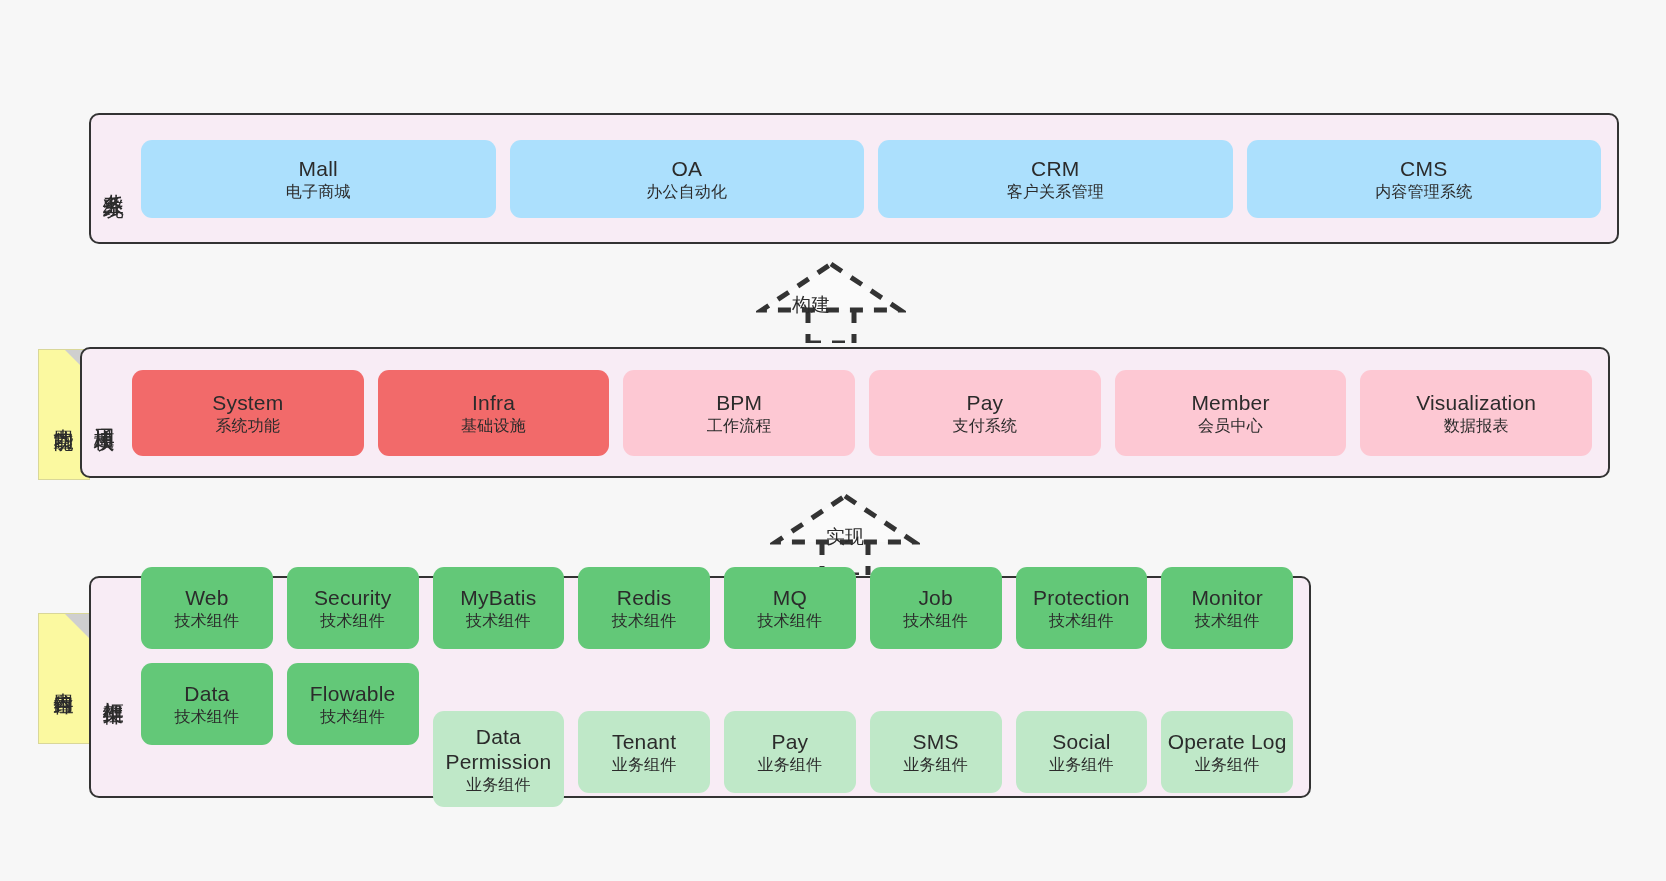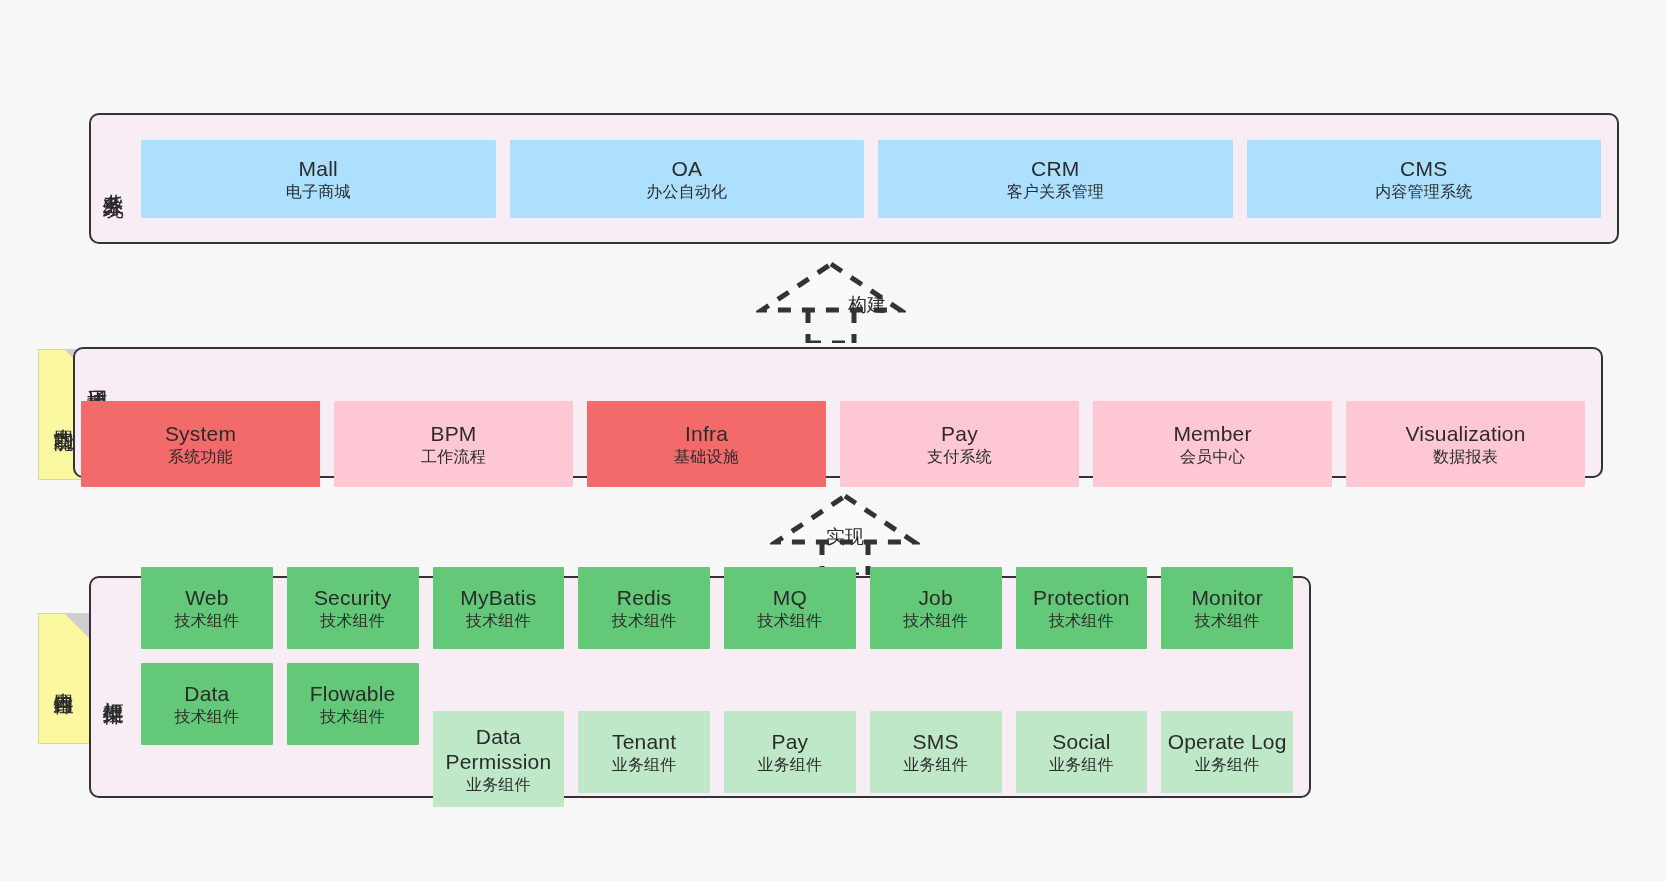--- a/index.html
+++ b/index.html
@@ -67,21 +67,21 @@
     display: flex;
     align-items: stretch;
     justify-content: space-between;
     gap: 14px;
     width: 100%;
   }
 
   
   .node {
     flex: 1 1 0;
-    border-radius: 1px;
+    border-radius: 11px;
     display: flex;
     flex-direction: column;
     align-items: center;
     justify-content: center;
     text-align: center;
     box-sizing: border-box;
     padding: 6px 4px;
     color: #2b2b2b;
   }
   .node .t1 {
@@ -166,42 +166,42 @@
 
     </div>
   </div>
 
   <div class="arrow" style="left:756px; top:258px; width:150px; height:85px;">
     <svg width="150" height="85" viewBox="0 0 150 85">
       <path d="M 75 6 L 144 52 L 6 52 Z" fill="#fafafa" stroke="#333333" stroke-width="5" stroke-dasharray="13,11" stroke-linecap="butt"></path>
       <path d="M 52 52 L 52 85 M 98 52 L 98 85 M 52 85 L 98 85" fill="none" stroke="#333333" stroke-width="5" stroke-dasharray="13,11"></path>
     </svg>
   </div>
-  <div class="arrow-label" style="left:848px; top:292px;">构建</div>
+  <div class="arrow-label" style="left:792px; top:292px;">构建</div>
 
   <div class="note" style="left:38px; top:349px; width:52px; height:131px;">
     <span class="fold"></span>
     <span>内置功能</span>
   </div>
 
-  <div class="layer" style="left:73px; top:347px; width:1530px; height:131px;flex-direction:column;">
+  <div class="layer" style="left:80px; top:347px; width:1530px; height:131px;">
     <div class="layer-title">通用模块</div>
     <div class="layer-body">
 
       <div class="node red">
         <span class="t1">System</span>
         <span class="t2">系统功能</span>
       </div>
+      <div class="node red">
+        <span class="t1">Infra</span>
+        <span class="t2">基础设施</span>
+      </div>
       <div class="node pink">
         <span class="t1">BPM</span>
         <span class="t2">工作流程</span>
-      </div>
-      <div class="node red">
-        <span class="t1">Infra</span>
-        <span class="t2">基础设施</span>
       </div>
       <div class="node pink">
         <span class="t1">Pay</span>
         <span class="t2">支付系统</span>
       </div>
       <div class="node pink">
         <span class="t1">Member</span>
         <span class="t2">会员中心</span>
       </div>
       <div class="node pink">

